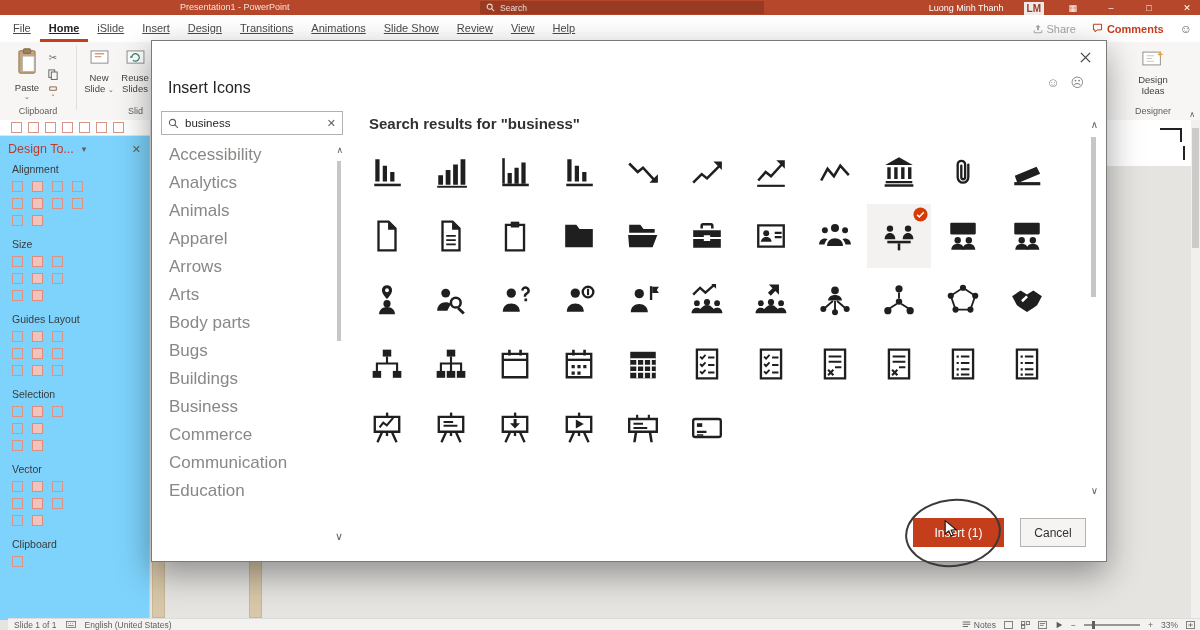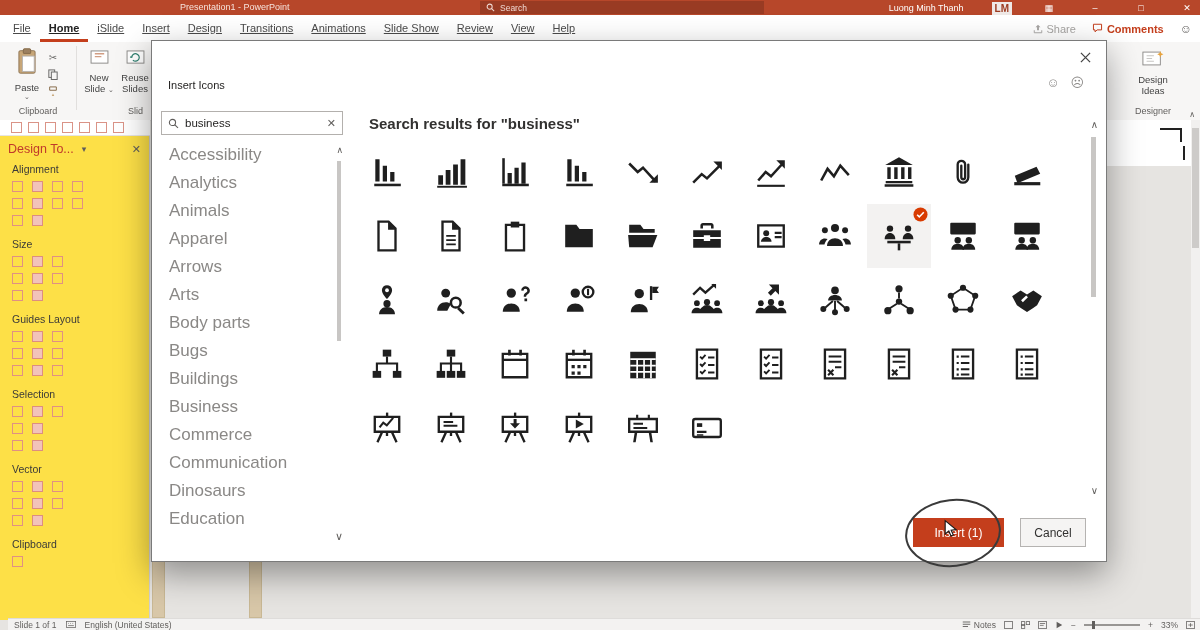--- a/index.html
+++ b/index.html
@@ -2,21 +2,21 @@
 <html><head>
 <meta charset="utf-8">
 <style>
   html,body{margin:0;padding:0;background:#fff;font-family:"Liberation Sans",sans-serif;}
   #app{position:relative;width:1200px;height:630px;background:#e6e4e1;overflow:hidden;}
   
   .titlebar{position:absolute;top:0;left:0;right:0;height:15px;background:#b7472a;color:#fff;}
   .tb-title{position:absolute;left:180px;top:2px;font-size:9px;color:#f6e3dc;}
   .tb-search{position:absolute;left:480px;top:1px;width:272px;height:13px;background:rgba(0,0,0,.16);
     display:flex;align-items:center;gap:5px;padding:0 6px;font-size:8.5px;color:#f0d9d2;}
-  .tb-right{position:absolute;right:4px;top:0;height:16px;display:flex;align-items:center;gap:28px;font-size:9px;color:#fff;}
+  .tb-right{position:absolute;right:4px;top:0;height:16px;display:flex;align-items:center;gap:20px;font-size:9px;color:#fff;}
   .tb-badge{background:#efe9e7;color:#9c3a20;font-size:10px;font-weight:bold;padding:1px 3px;}
   .tb-btn{font-size:9px;line-height:15px;width:18px;text-align:center;cursor:default;}
   
   .menubar{position:absolute;top:15px;left:0;right:0;height:27px;background:#fff;display:flex;align-items:stretch;padding-left:4px;}
   .rtab{padding:0 9px;font-size:11px;color:#4a4a4a;line-height:26px;cursor:default;text-decoration:underline;}
   .rtab.active{color:#222;font-weight:bold;box-shadow:inset 0 -3px 0 #c43e1c;}
   .mb-right{position:absolute;right:8px;top:0;height:27px;display:flex;align-items:center;gap:16px;font-size:11px;}
   .mb-share{color:#a6a4a2;display:flex;gap:4px;align-items:center;}
   .mb-comments{color:#c43e1c;font-weight:bold;display:flex;gap:4px;}
   .mb-smiley{color:#605e5c;font-size:12px;}
@@ -27,41 +27,41 @@
   .rb-grouplabel{position:absolute;font-size:9px;color:#605e5c;}
   .rb-vdiv{position:absolute;top:4px;width:1px;height:64px;background:#e1dfdd;}
   .rb-btn{position:absolute;top:8px;width:30px;text-align:center;}
   .rb-btn .lbl, .rb-paste .lbl{font-size:9.5px;color:#444;line-height:11px;margin-top:3px;}
   .caret{font-size:7px;color:#605e5c;}
   .rb-right{position:absolute;right:0;top:0;width:94px;height:78px;background:#f7f6f5;border-left:1px solid #e1dfdd;}
   .rb-collapse{position:absolute;right:5px;bottom:1px;font-size:8px;color:#605e5c;}
   
   .itoolbar{position:absolute;top:120px;left:0;width:150px;height:16px;background:#fff;border-bottom:1px solid #e7e5e3;display:flex;align-items:center;gap:6px;padding-left:5px;box-sizing:border-box;}
   .ticon{width:11px;height:11px;border:1px solid #da9387;box-sizing:border-box;}
-  .ipanel{position:absolute;top:136px;left:0;width:150px;bottom:10px;background:#fde047;border-right:1px solid #d0cecc;box-sizing:border-box;overflow:hidden;}
+  .ipanel{position:absolute;top:136px;left:0;width:150px;bottom:10px;background:#7dd3fc;border-right:1px solid #d0cecc;box-sizing:border-box;overflow:hidden;}
   .ipanel-h{display:flex;align-items:center;padding:6px 8px 4px 8px;color:#c0392b;font-size:12.5px;}
   .ipanel-h .hcaret{margin-left:8px;color:#5f5d5b;font-size:9px;}
   .ipanel-h .hclose{margin-left:auto;color:#5f5d5b;font-size:11px;}
   .isec{padding:3px 12px 6px 12px;}
   .iseclab{font-size:10.5px;color:#3b3a39;margin-bottom:3px;}
   .irow{display:flex;gap:9px;height:17px;align-items:center;}
   .iicon{width:11px;height:11px;border:1.5px solid #e09182;box-sizing:border-box;}
   .iicon.fill{background:#f2c3ba;border-color:#dd8d80;}
   
   .sliver{position:absolute;left:1107px;top:120px;width:85px;height:46px;background:#fff;}
   .mark1{position:absolute;left:1160px;top:128px;width:20px;height:12px;border-top:2px solid #222;border-right:2px solid #222;}
   .mark2{position:absolute;left:1183px;top:146px;width:2px;height:14px;background:#222;}
   .tanbar{position:absolute;top:558px;width:13px;height:60px;background:#d8c7a8;border:1px solid #c9b894;box-sizing:border-box;}
   .vsb{position:absolute;right:0;top:120px;width:9px;bottom:11px;background:#f1f0ef;}
   .vsb .thumb{position:absolute;left:1px;top:8px;width:7px;height:120px;background:#cdcbc9;}
   
   .dialog{position:absolute;left:151px;top:40px;width:956px;height:522px;background:#fff;border:1px solid #7a7a7a;
     box-shadow:0 12px 32px rgba(0,0,0,.38);box-sizing:border-box;z-index:10;}
   .dlg-close{position:absolute;top:8px;right:10px;width:16px;height:16px;color:#444;}
-  .dlg-title{position:absolute;top:38px;left:16px;font-size:11px;color:#252423;}
+  .dlg-title{position:absolute;top:38px;left:16px;font-size:16px;color:#252423;}
   .dlg-feedback{position:absolute;top:34px;right:22px;display:flex;gap:11px;color:#8a8886;font-size:13px;}
   .dlg-side{position:absolute;top:70px;left:9px;width:182px;bottom:6px;}
   .dlg-search{height:24px;border:1px solid #b3b0ad;display:flex;align-items:center;gap:6px;padding:0 6px;font-size:11.5px;color:#252423;background:#fff;box-sizing:border-box;}
   .dlg-search .clear{margin-left:auto;color:#605e5c;font-size:11px;}
   .cats{margin-top:6px;}
   .cat{height:28px;line-height:28px;padding-left:8px;font-size:17px;color:#8a8886;cursor:default;}
   .cat-sb-up{position:absolute;right:0;top:34px;font-size:9px;color:#605e5c;}
   .cat-thumb{position:absolute;right:2px;top:50px;width:4px;height:180px;background:#c8c6c4;}
   .cat-sb-dn{position:absolute;right:0;bottom:12px;font-size:11px;color:#605e5c;}
   .dlg-main{position:absolute;left:203px;top:62px;right:12px;bottom:54px;}
@@ -355,21 +355,20 @@
           <div class="cat">Animals</div>
           <div class="cat">Apparel</div>
           <div class="cat">Arrows</div>
           <div class="cat">Arts</div>
           <div class="cat">Body parts</div>
           <div class="cat">Bugs</div>
           <div class="cat">Buildings</div>
           <div class="cat">Business</div>
           <div class="cat">Commerce</div>
           <div class="cat">Communication</div>
-          <div class="cat">Dinosaurs</div>
           <div class="cat">Education</div>
         </div>
       <span class="cat-sb-up">∧</span>
       <div class="cat-thumb"></div>
       <span class="cat-sb-dn">∨</span>
     </div>
 
     <div class="dlg-main">
       <div class="results-h">Search results for "business"</div>
       <div class="grid">

